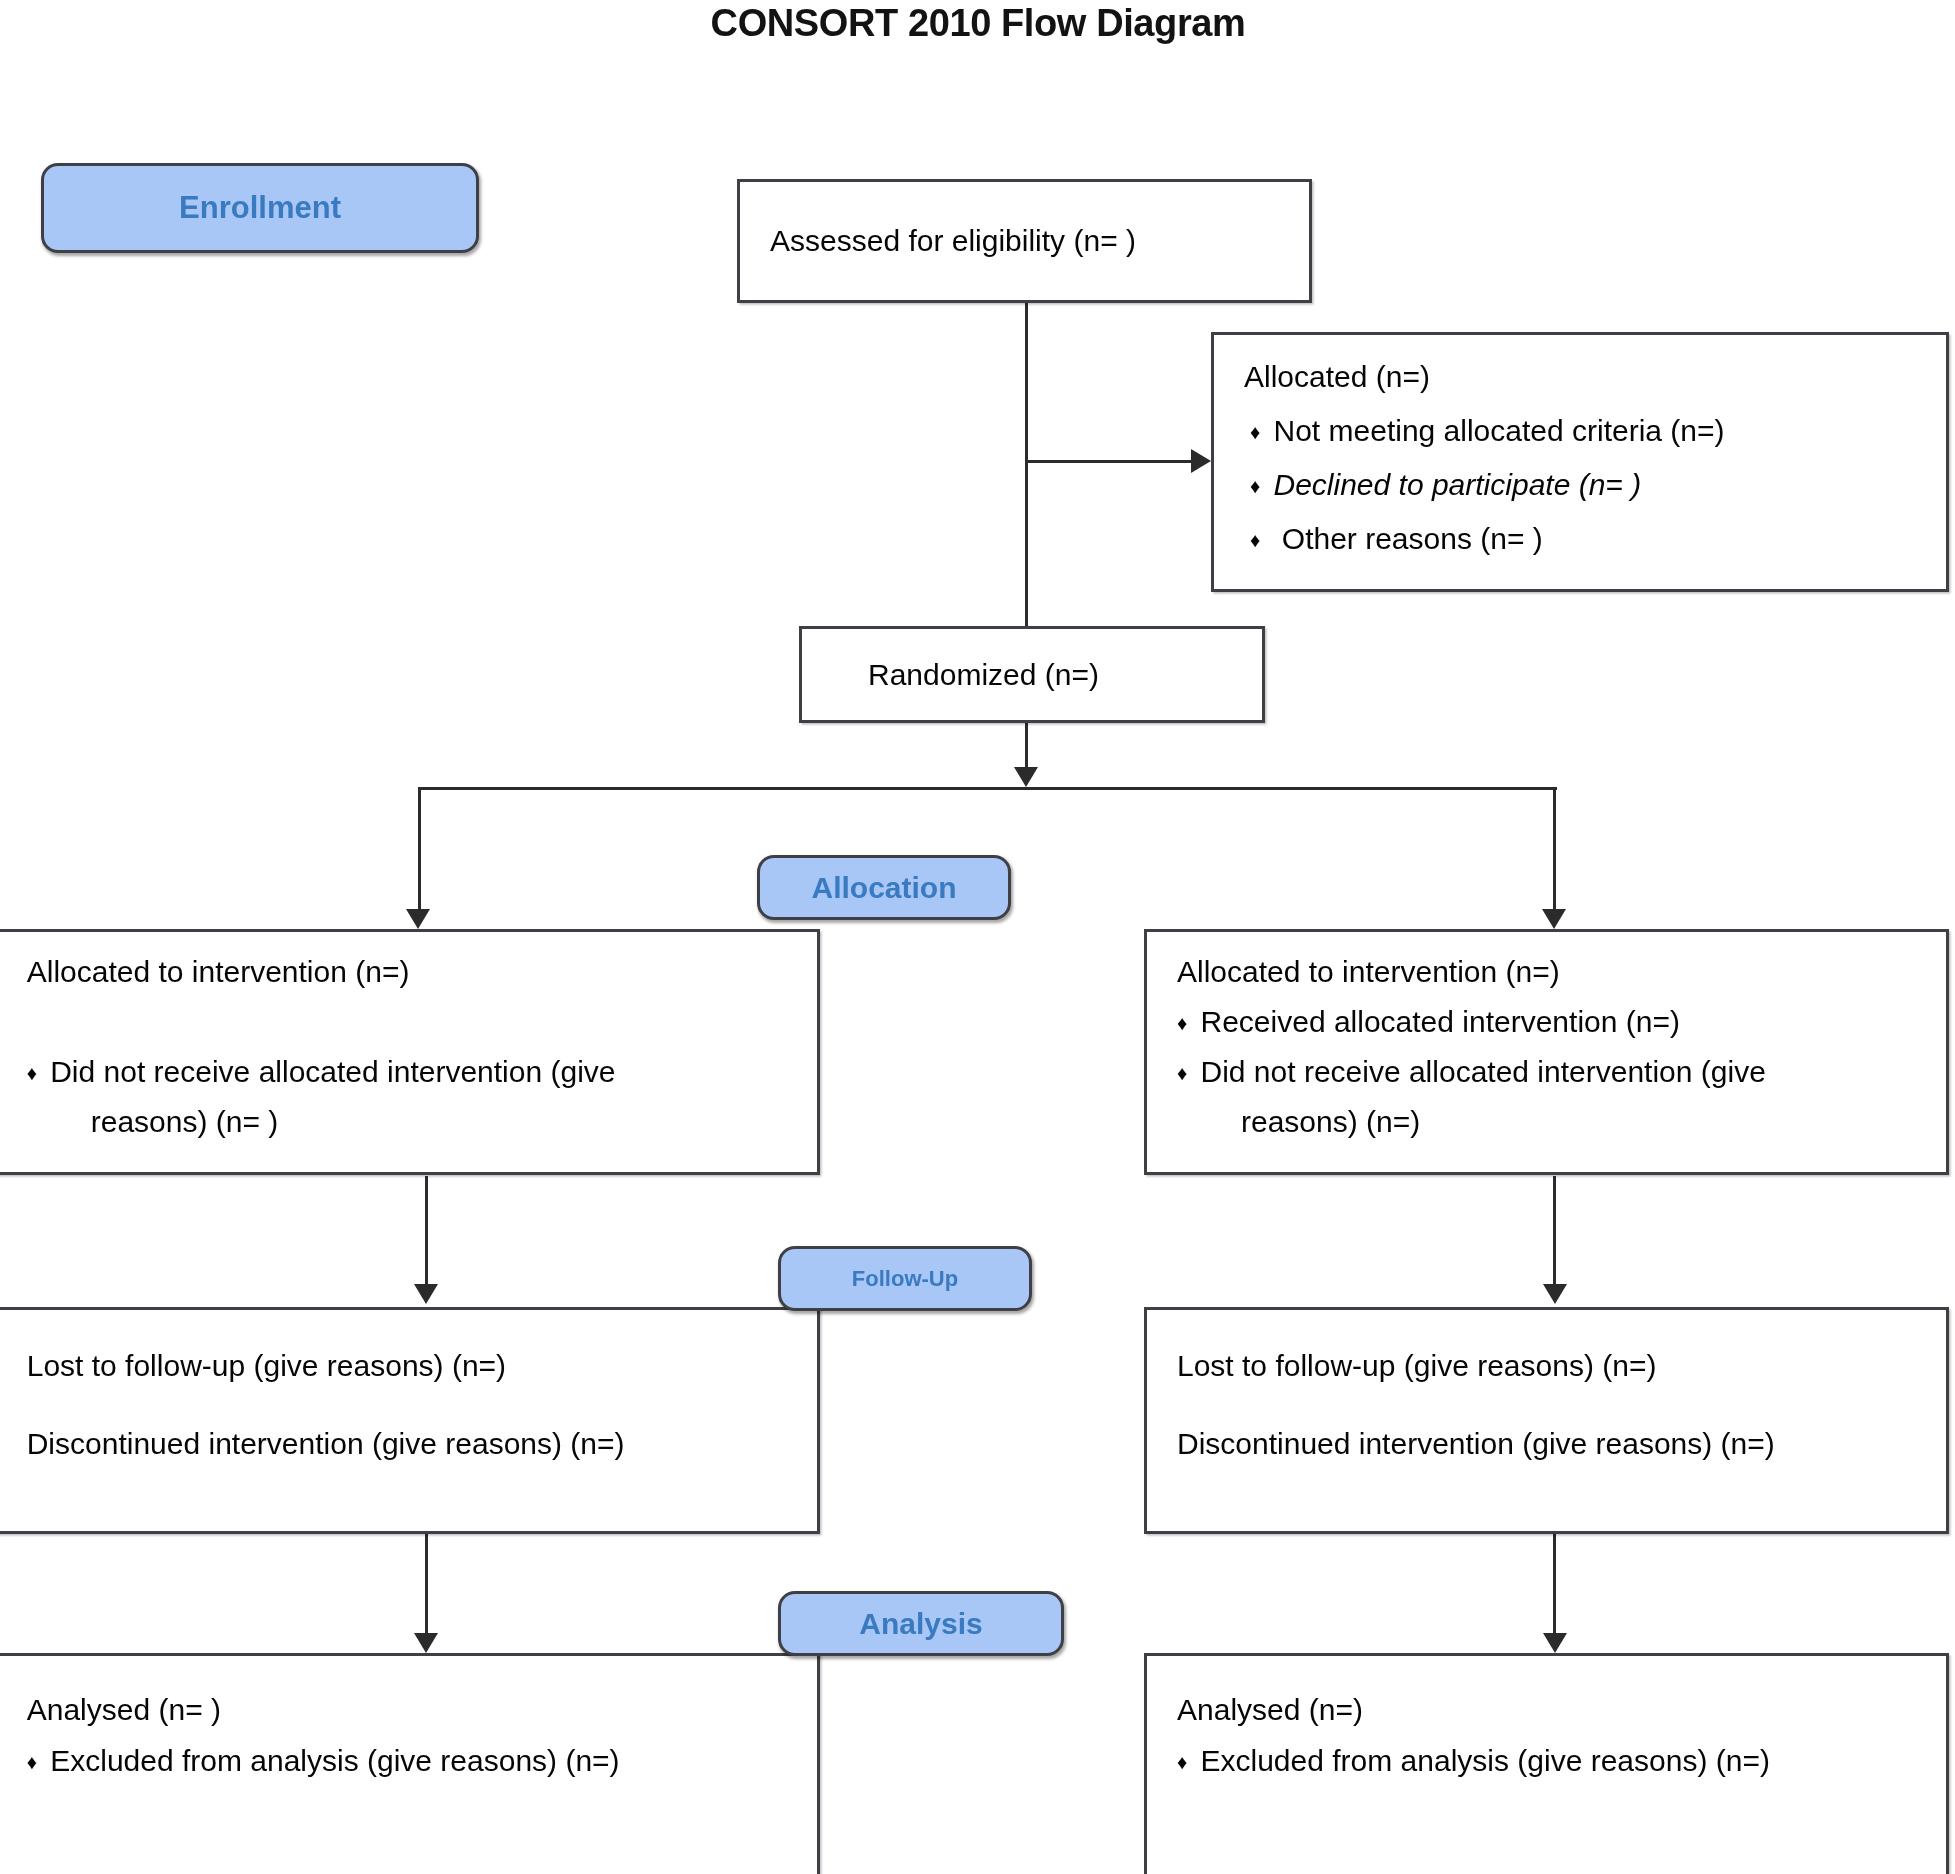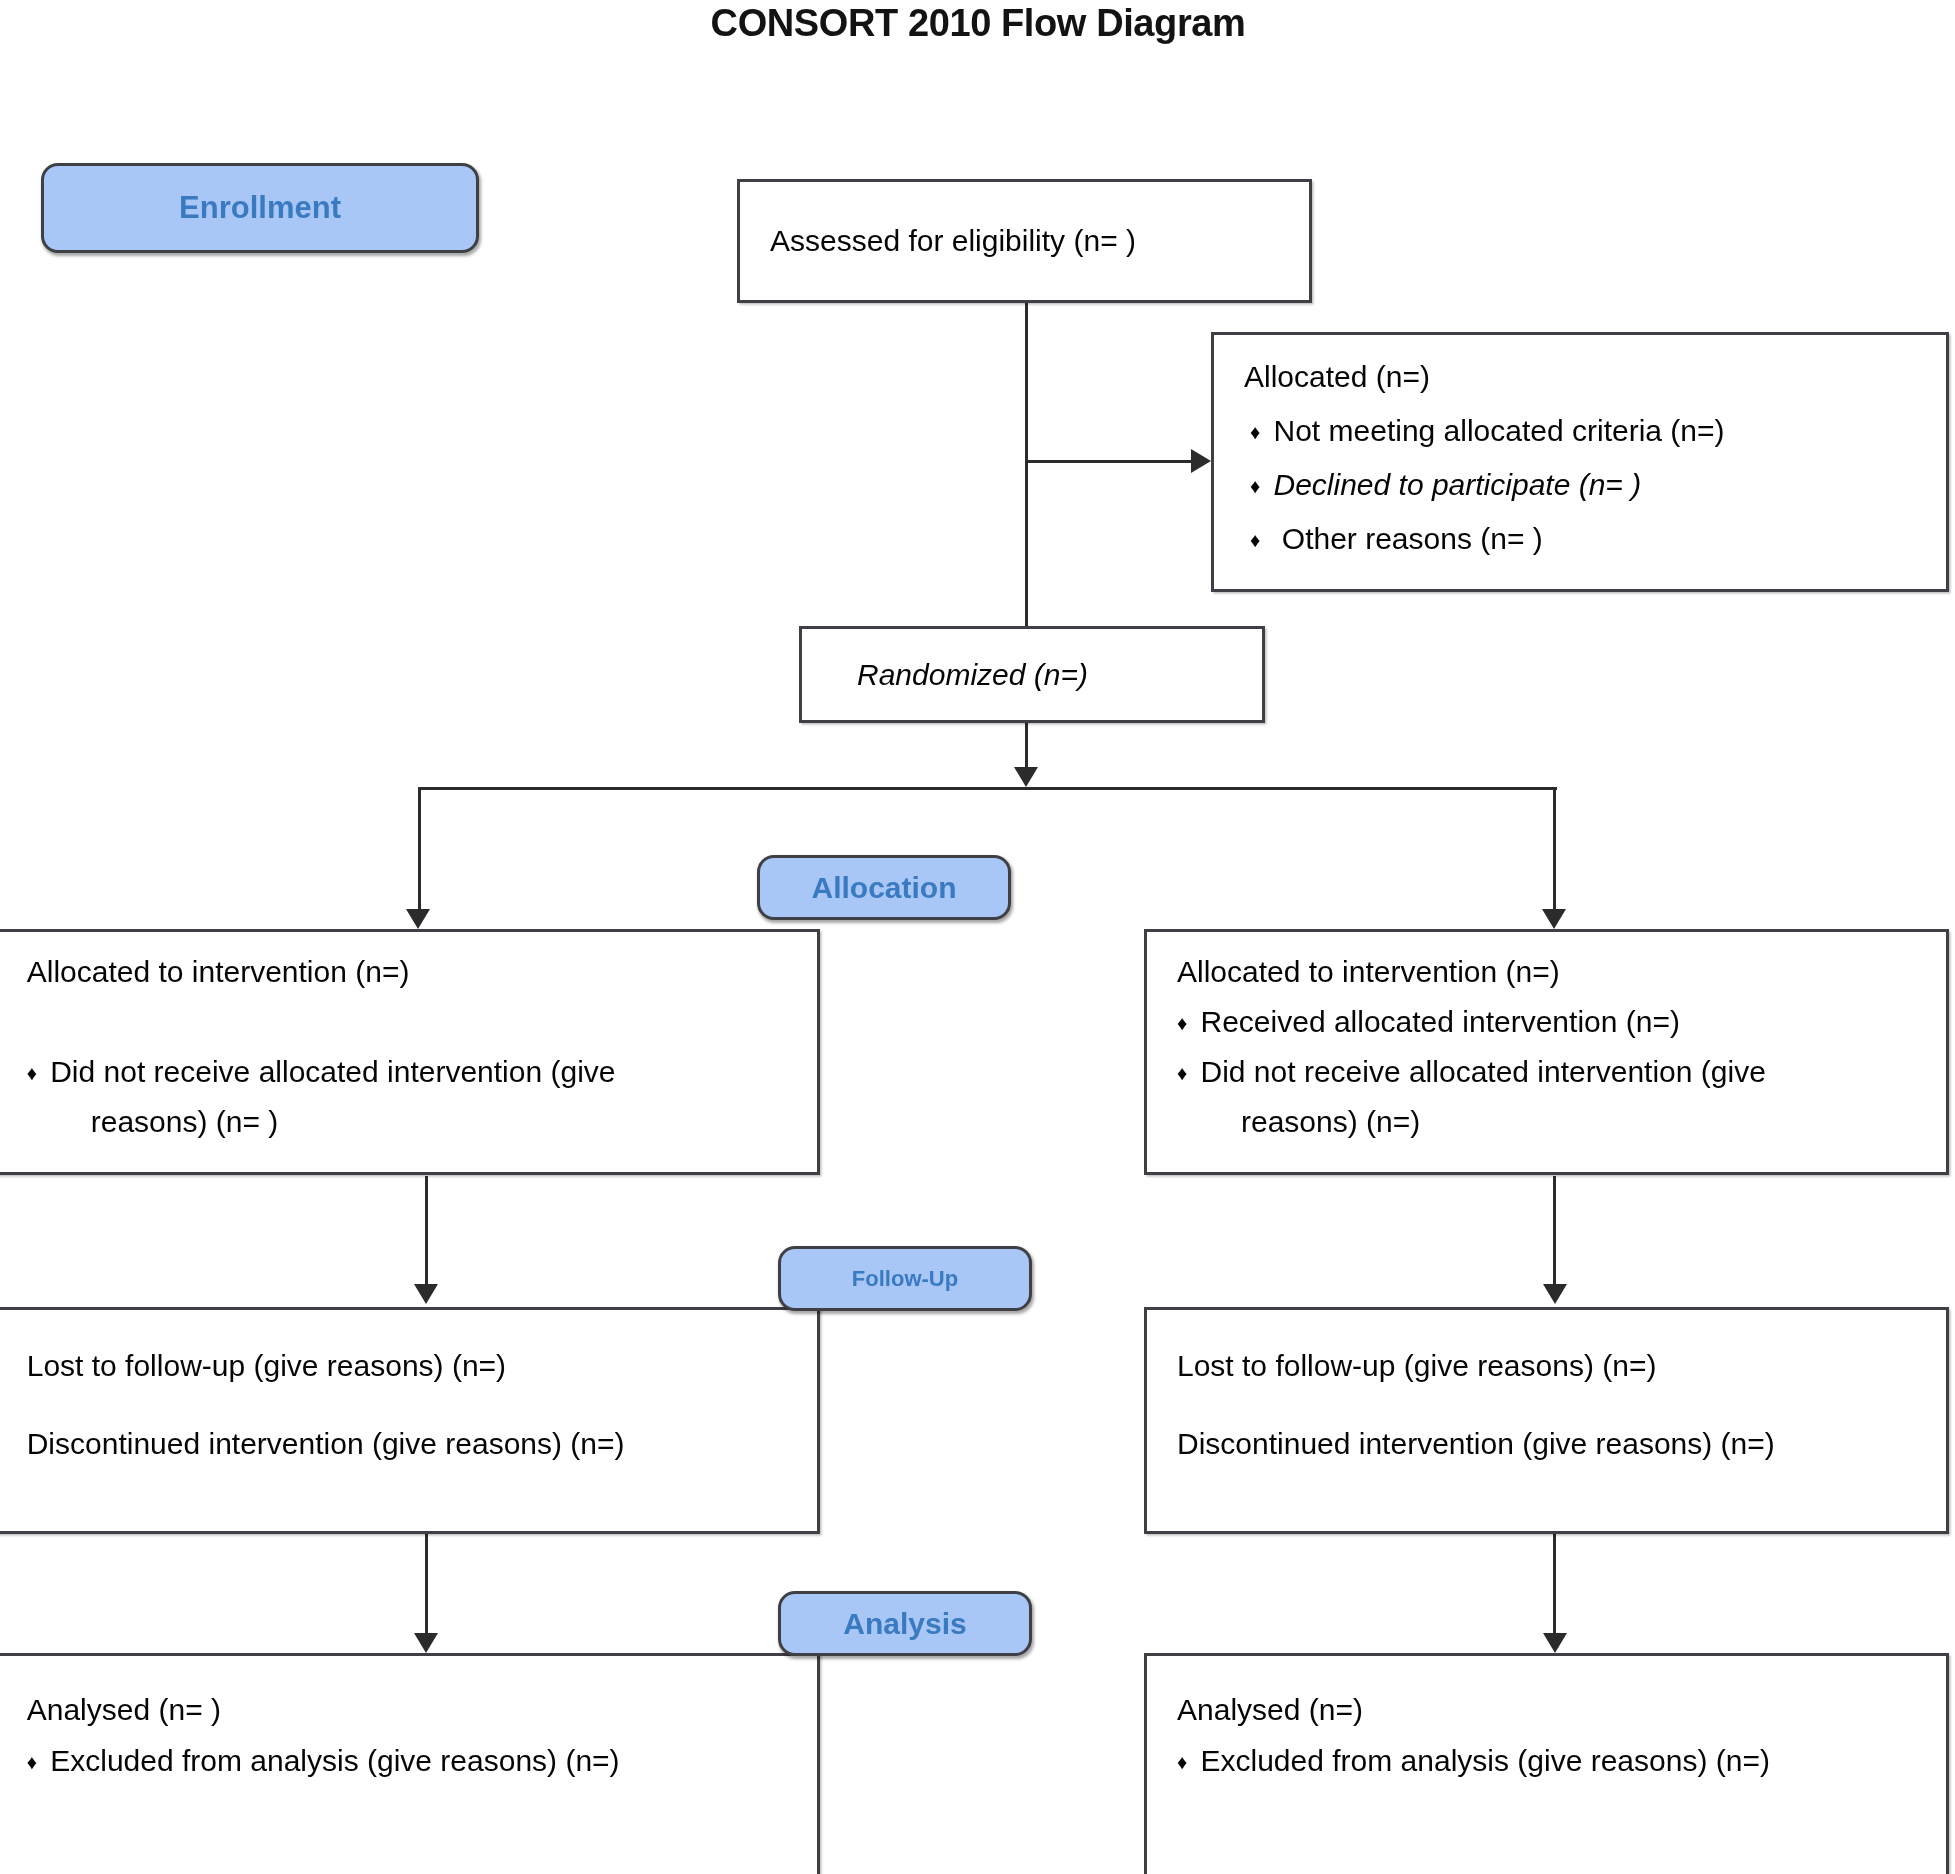--- a/index.html
+++ b/index.html
@@ -133,21 +133,21 @@
     </div>
     <div class="bullet-line" style="left:36px; top:135px;font-style:italic;">
       <span class="dia">♦</span><span>Declined to participate (n= )</span>
     </div>
     <div class="bullet-line" style="left:36px; top:189px;">
       <span class="dia">♦</span><span> Other reasons (n=   )</span>
     </div>
   </div>
 
   <div class="box" style="left:799px; top:626px; width:466px; height:97px;">
-    <div class="txt" style="left:55px; top:31px;font-style:italic;">Randomized (n=)</div>
+    <div class="txt" style="left:66px; top:31px;">Randomized (n=)</div>
   </div>
 
   <div class="vline" style="left:1025px; top:303px; height:323px;"></div>
 
   <div class="hline" style="left:1025px; top:460px; width:168px;"></div>
   <div class="arrow-right" style="left:1191px; top:449px;"></div>
 
   <div class="vline" style="left:1025px; top:723px; height:47px;"></div>
   <div class="arrow-down" style="left:1014px; top:767px;"></div>
   <div class="hline" style="left:418px; top:787px; width:1139px;"></div>
@@ -196,21 +196,21 @@
   <div class="box" style="left:1144px; top:1307px; width:805px; height:227px;">
     <div class="txt" style="left:30px; top:41px;">Lost to follow-up (give reasons) (n=)</div>
     <div class="txt" style="left:30px; top:119px;">Discontinued intervention (give reasons) (n=)</div>
   </div>
 
   <div class="vline" style="left:425px; top:1534px; height:100px;"></div>
   <div class="arrow-down" style="left:414px; top:1633px;"></div>
   <div class="vline" style="left:1553px; top:1534px; height:100px;"></div>
   <div class="arrow-down" style="left:1543px; top:1633px;"></div>
 
-  <div class="pill" style="left:778px; top:1591px; width:254px; height:65px; font-size:30px;">
+  <div class="pill" style="left:778px; top:1591px; width:286px; height:65px; font-size:30px;">
     <span>Analysis</span>
   </div>
 
   <div class="box" style="left:-6.3px; top:1653px; width:826px; height:228px;">
     <div class="txt" style="left:30px; top:39px;">Analysed  (n= )</div>
     <div class="bullet-line" style="left:30px; top:90px;">
       <span class="dia">♦</span><span>Excluded from analysis (give reasons) (n=)</span>
     </div>
   </div>
 

